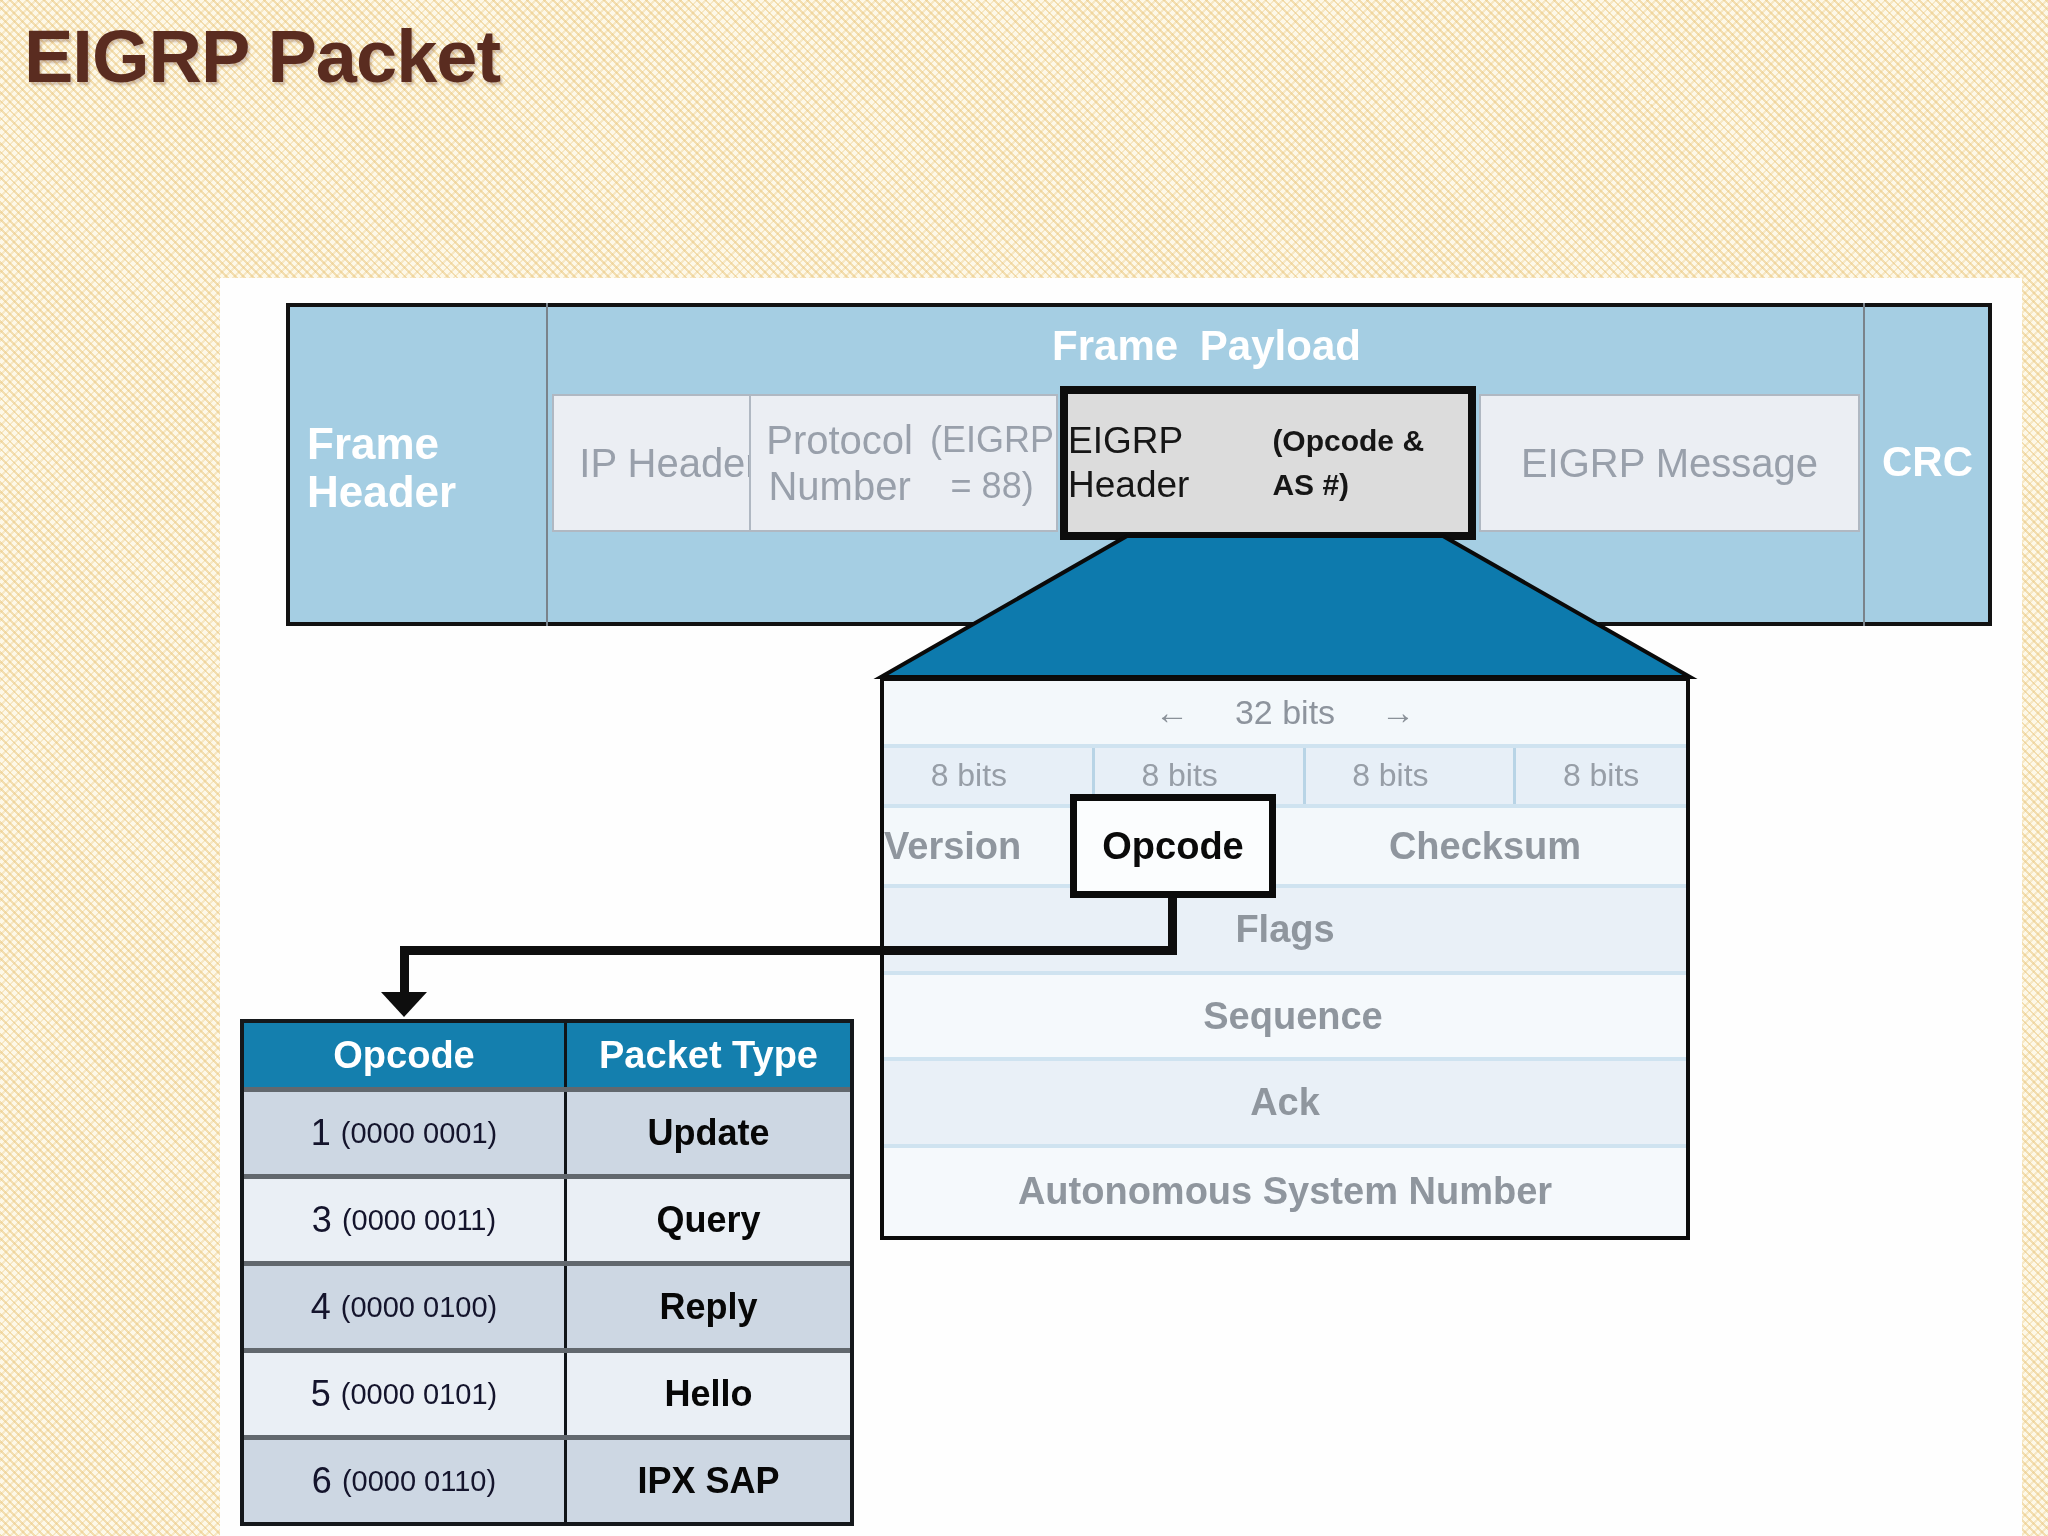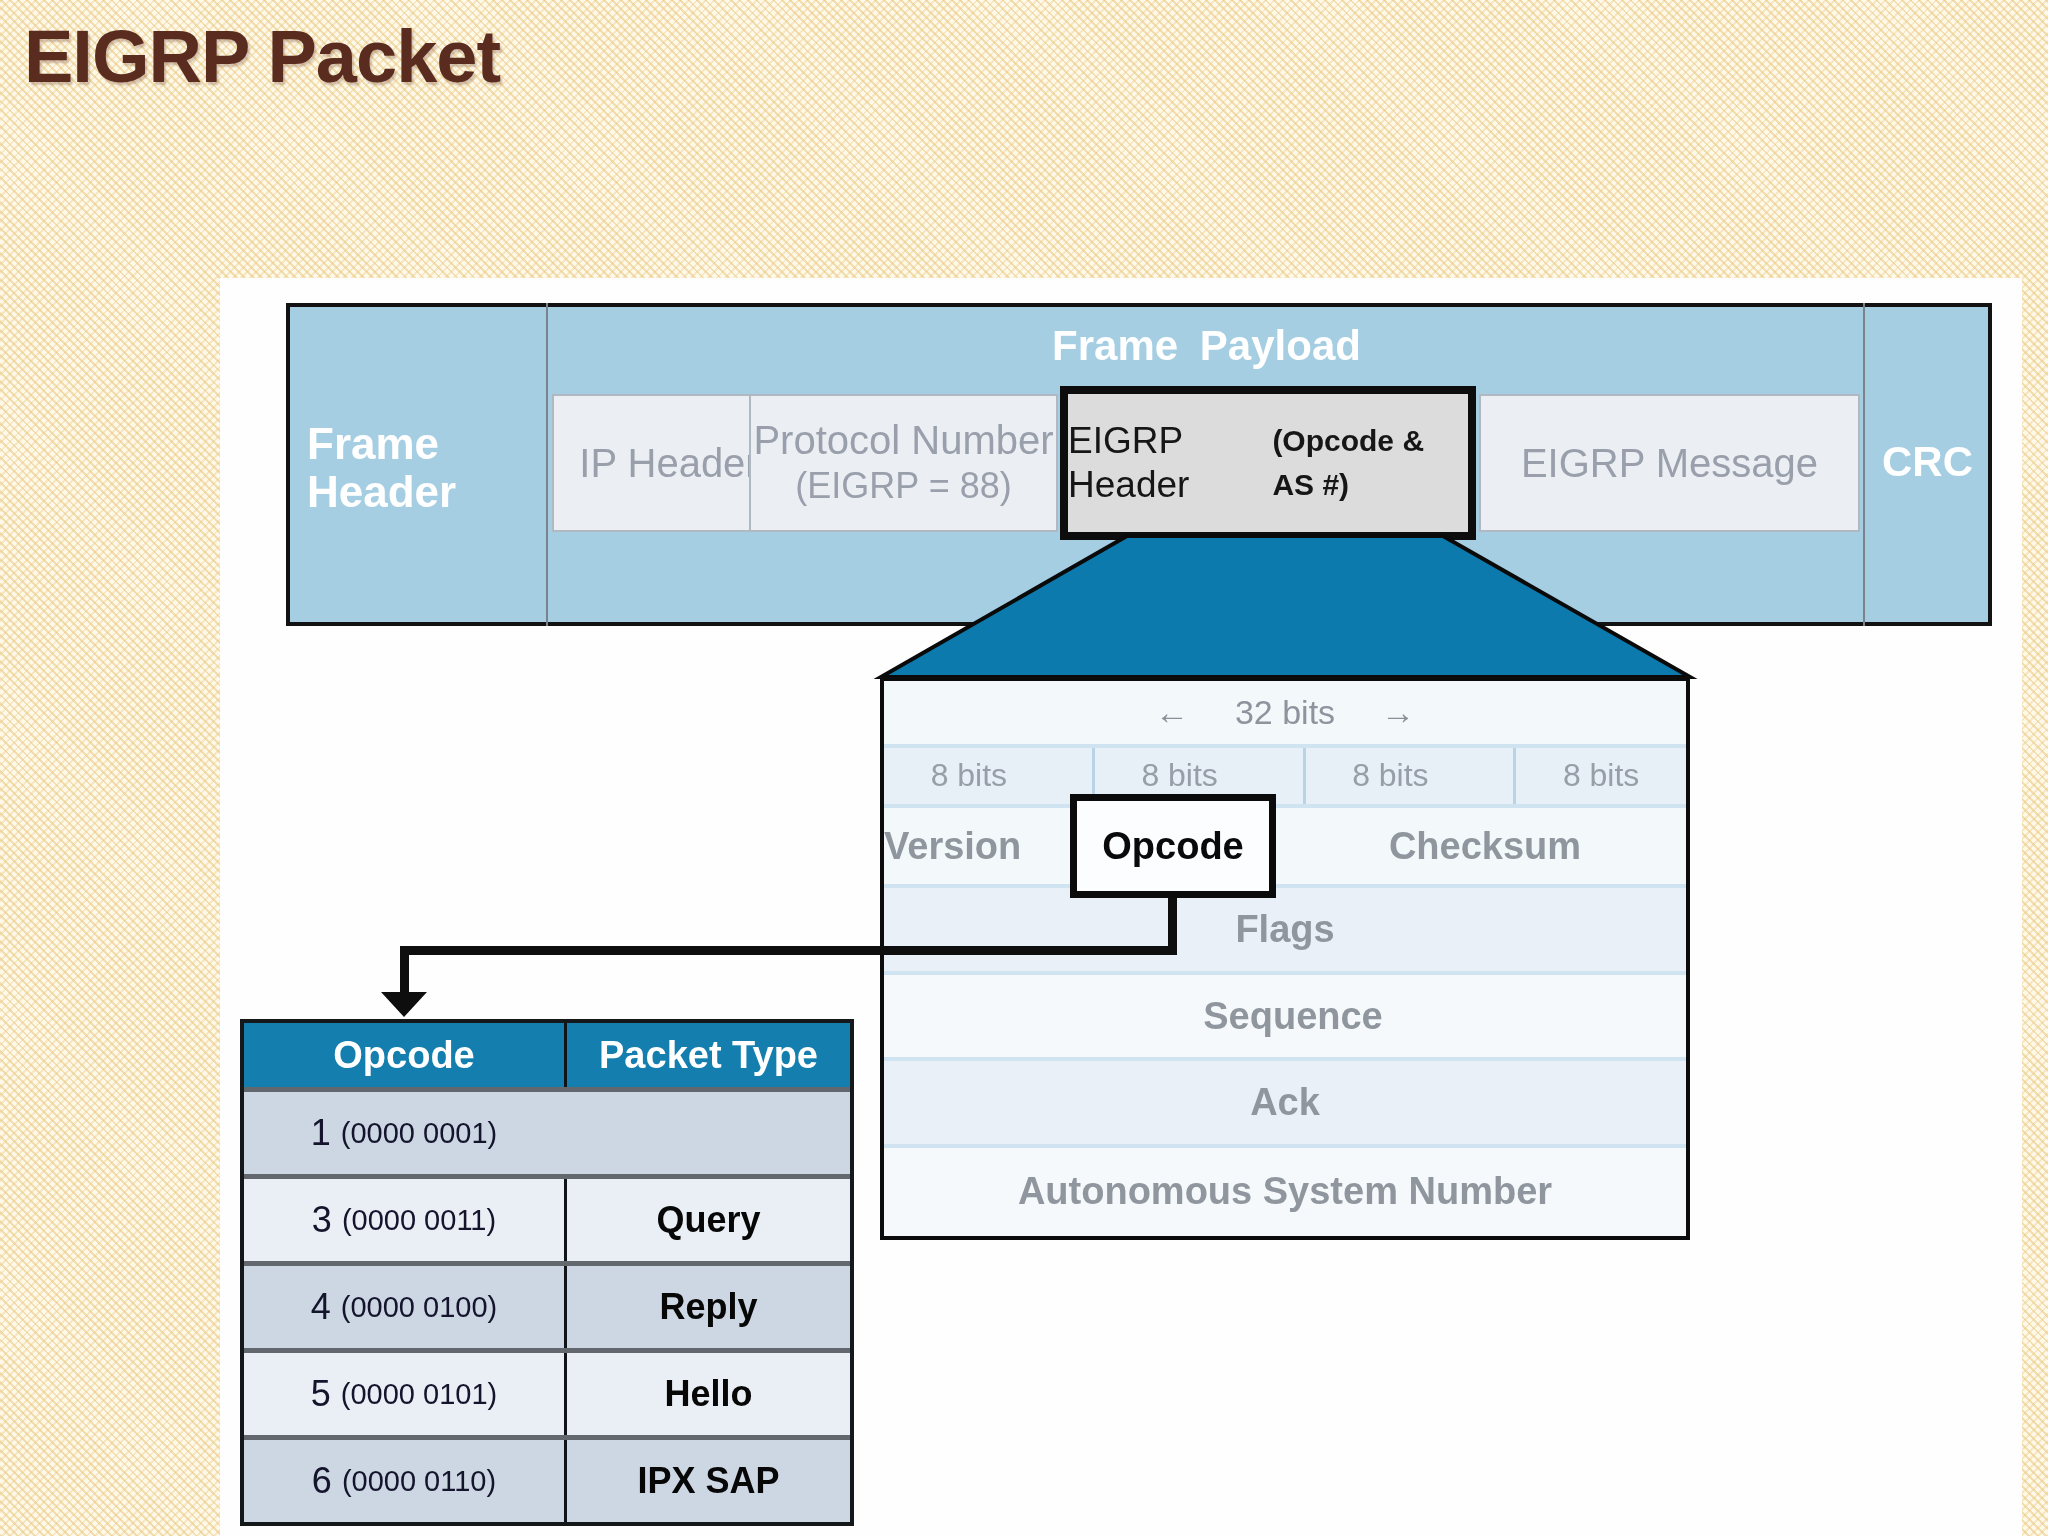--- a/index.html
+++ b/index.html
@@ -63,21 +63,21 @@
     left:1865px;top:438px;width:125px;
     text-align:center;color:#fff;font-size:42px;font-weight:bold;
   }
   .subcell{
     top:394px;height:138px;
     background:#ebeef3;border:2px solid #b0b8c2;
     display:flex;align-items:center;justify-content:center;text-align:center;
     color:var(--cell-gray-text);font-size:40px;
   }
   #cell-ip{left:552px;width:234px;}
-  #cell-proto{left:749px;width:309px;flex-direction:column;line-height:46px;}
+  #cell-proto{left:749px;width:309px;flex-direction:row;line-height:46px;}
   #cell-proto .sub2{font-size:36px;}
   #cell-msg{left:1479px;width:381px;}
   #eigrp-box{
     left:1060px;top:386px;width:416px;height:154px;
     background:#dcdcdc;border:8px solid #0d0d0d;
     display:flex;flex-direction:row;align-items:center;justify-content:center;
     color:#161616;line-height:44px;
   }
   #eigrp-box .l1{font-size:37px;}
   #eigrp-box .l2{font-size:30px;font-weight:bold;}
@@ -221,20 +221,21 @@
 <div class="abs" id="opcode-table">
   <div class="ot-row ot-header">
     <div class="ot-cell ot-col1">Opcode</div>
     <div class="ot-cell ot-col2">Packet Type</div>
   </div>
   <div class="ot-row ot-data dark">
     <div class="ot-cell ot-col1 ot-code">
       <span>1</span>
       <span class="bin">(0000 0001)</span>
     </div>
+    <div class="ot-cell ot-col2 ot-type">Update</div>
   </div>
   <div class="ot-row ot-data light">
     <div class="ot-cell ot-col1 ot-code">
       <span>3</span>
       <span class="bin">(0000 0011)</span>
     </div>
     <div class="ot-cell ot-col2 ot-type">Query</div>
   </div>
   <div class="ot-row ot-data dark">
     <div class="ot-cell ot-col1 ot-code">

